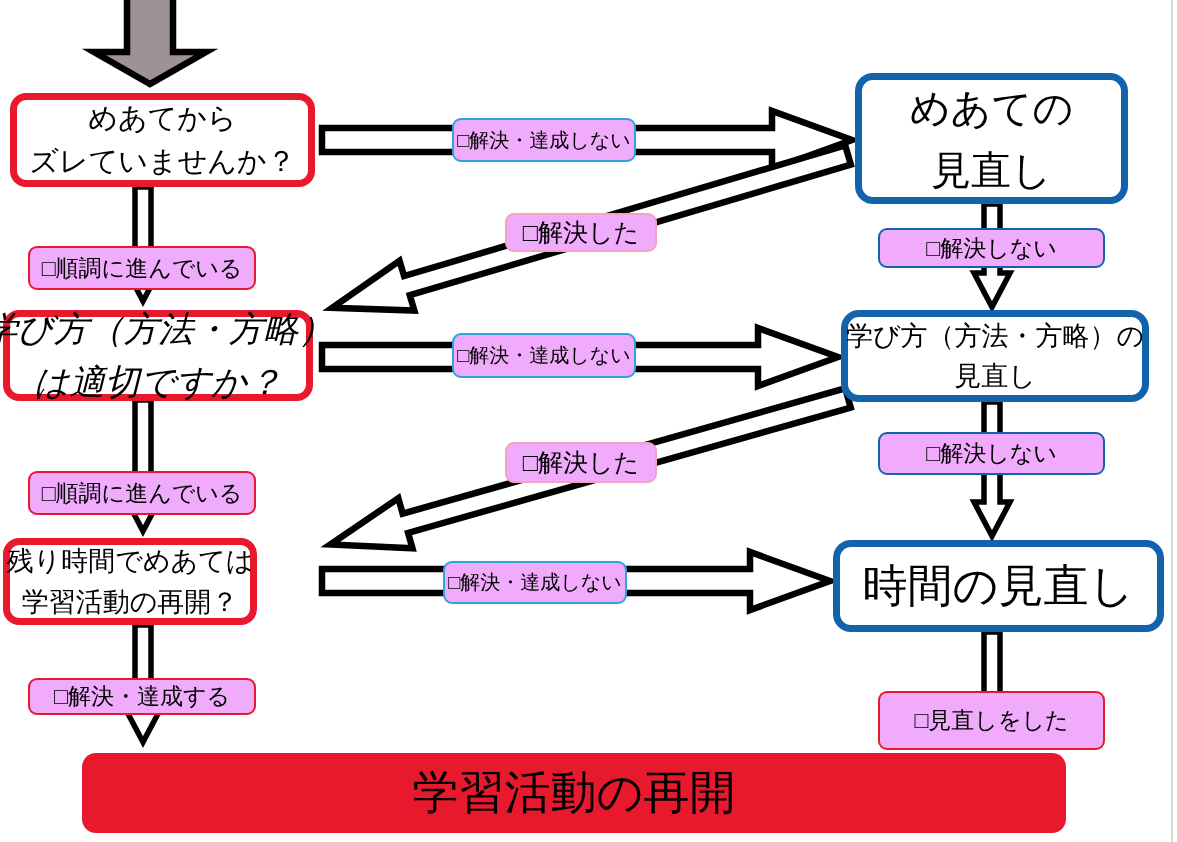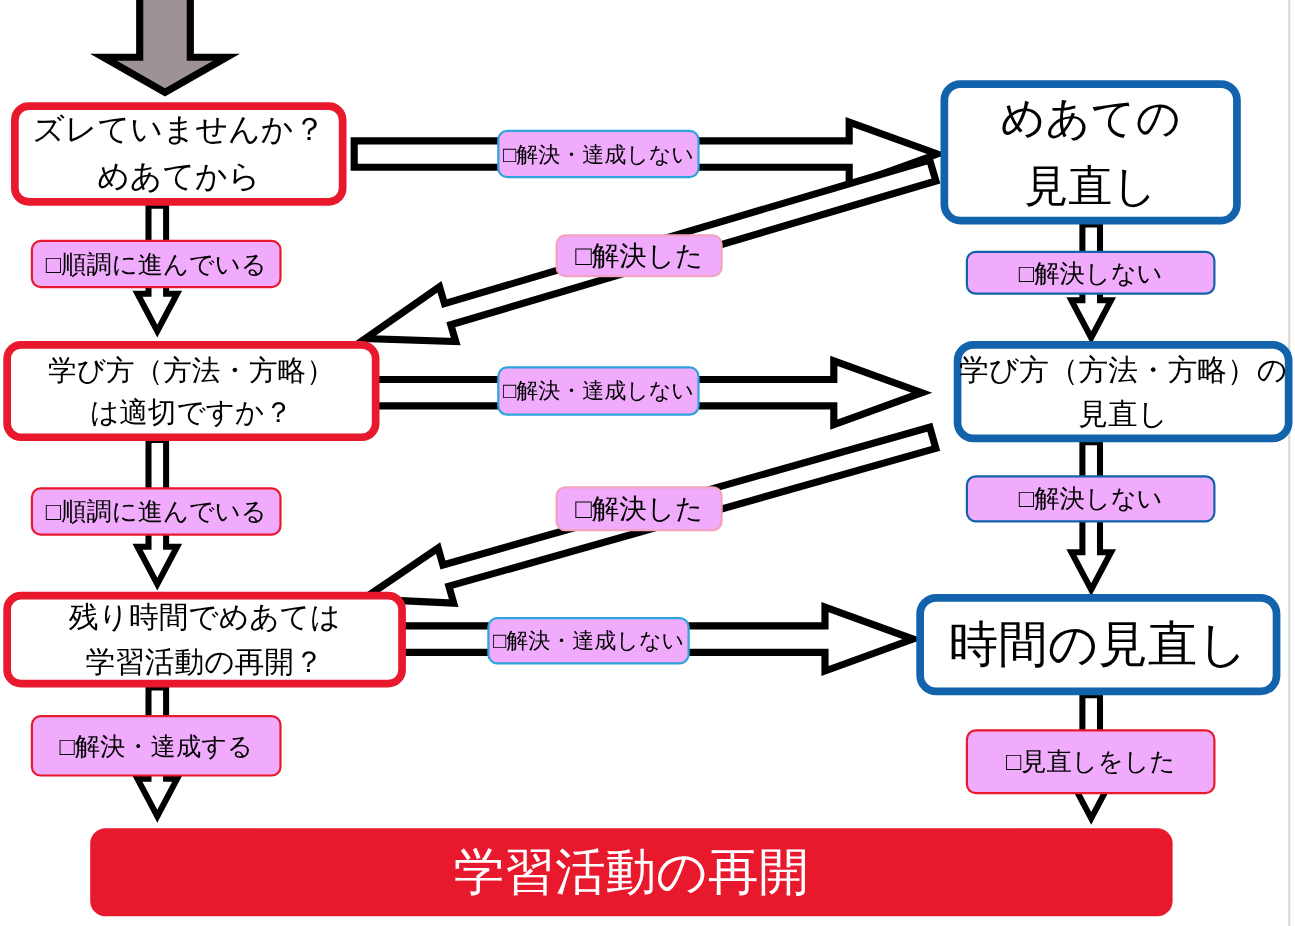--- a/index.html
+++ b/index.html
@@ -7,28 +7,28 @@
     position:relative;width:1177px;height:842px;background:#ffffff;overflow:hidden;
     font-family:"Liberation Sans","DejaVu Sans",sans-serif;color:#000;
   }
   #arrows{position:absolute;left:0;top:0;z-index:1;}
   .box{position:absolute;z-index:2;background:#fff;display:flex;flex-direction:column;
        align-items:center;justify-content:center;text-align:center;box-sizing:border-box;}
   .qbox{border:7px solid #E8182D;border-radius:16px;}
   .rbox{border:7px solid #1263AC;border-radius:18px;}
   .tag{position:absolute;z-index:2;background:#f0abfc;display:flex;align-items:center;
        justify-content:center;text-align:center;box-sizing:border-box;border-radius:9px;}
-  .tag.red{border:2.5px solid #E8182D;}
+  .tag.red{border:2.5px solid #E8182D;margin-top:28px;}
   .tag.blue{border:2.5px solid #1263AC;text-align:center;}
   .tag.lblue{border:2.5px solid #2EA3DC;}
   .tag.pink{border:2.5px solid #F2A3C0;}
   .ln{display:block;line-height:1.5;white-space:nowrap;}
   #banner{position:absolute;z-index:2;left:82px;top:753px;width:984px;height:80px;
           background:#E8182D;border-radius:14px;display:flex;align-items:center;
-          justify-content:center;font-size:46px;color:#ffffff;}
+          justify-content:center;font-size:46px;color:#000000;}
   #page-edge{position:absolute;z-index:0;left:1171px;top:0;width:2px;height:842px;background:#DADADA;}
 </style>
 </head>
 <body>
 
 <div id="stage">
 
   <div id="page-edge"></div>
 
   <svg id="arrows" width="1177" height="842" viewBox="0 0 1177 842">
@@ -49,44 +49,44 @@
 
     <g transform="translate(848,155) rotate(163.5)">
       <polygon points="0,-10 460,-10 460,-26 538,0 460,26 460,10 0,10" fill="#fff" stroke="#000" stroke-width="6.5"></polygon>
     </g>
     <g transform="translate(848,398) rotate(164.2)">
       <polygon points="0,-10 460,-10 460,-26 538,0 460,26 460,10 0,10" fill="#fff" stroke="#000" stroke-width="6.5"></polygon>
     </g>
   </svg>
 
   <div class="box qbox" style="left:10px;top:93px;width:305px;height:94px;font-size:29px;">
+    <span class="ln">めあてから</span>
     <span class="ln">ズレていませんか？</span>
-    <span class="ln">めあてから</span>
   </div>
   <div class="tag red" style="left:28px;top:218px;width:228px;height:44px;font-size:23px;">□順調に進んでいる</div>
 
-  <div class="box qbox" style="left:3px;top:310px;width:342px;height:91px;font-size:26px;">
+  <div class="box qbox" style="left:3px;top:310px;width:310px;height:91px;font-size:35px;font-style:italic;">
     <span class="ln">学び方（方法・方略）</span>
     <span class="ln">は適切ですか？</span>
   </div>
   <div class="tag red" style="left:28px;top:443px;width:228px;height:44px;font-size:23px;">□順調に進んでいる</div>
 
-  <div class="box qbox" style="left:3px;top:538px;width:366px;height:87px;font-size:27px;">
+  <div class="box qbox" style="left:3px;top:538px;width:254px;height:87px;font-size:27px;">
     <span class="ln">残り時間でめあては</span>
     <span class="ln">学習活動の再開？</span>
   </div>
-  <div class="tag red" style="left:28px;top:650px;width:228px;height:56px;font-size:23px;">□解決・達成する</div>
+  <div class="tag red" style="left:28px;top:650px;width:228px;height:37px;font-size:23px;">□解決・達成する</div>
 
   <div class="box rbox" style="left:855px;top:73px;width:273px;height:131px;font-size:40px;">
     <span class="ln" style="line-height:1.55;">めあての</span>
     <span class="ln" style="line-height:1.55;">見直し</span>
   </div>
   <div class="tag blue" style="left:878px;top:228px;width:227px;height:40px;font-size:23px;">□解決しない</div>
 
-  <div class="box rbox" style="left:841px;top:310px;width:308px;height:92px;font-size:27px;margin-left:26px;">
+  <div class="box rbox" style="left:841px;top:310px;width:308px;height:92px;font-size:27px;">
     <span class="ln">学び方（方法・方略）の</span>
     <span class="ln">見直し</span>
   </div>
   <div class="tag blue" style="left:878px;top:432px;width:227px;height:43px;font-size:23px;">□解決しない</div>
 
   <div class="box rbox" style="left:833px;top:540px;width:331px;height:92px;font-size:45px;">
     <span class="ln">時間の見直し</span>
   </div>
   <div class="tag red" style="left:878px;top:663px;width:227px;height:59px;font-size:23px;">□見直しをした</div>
 

